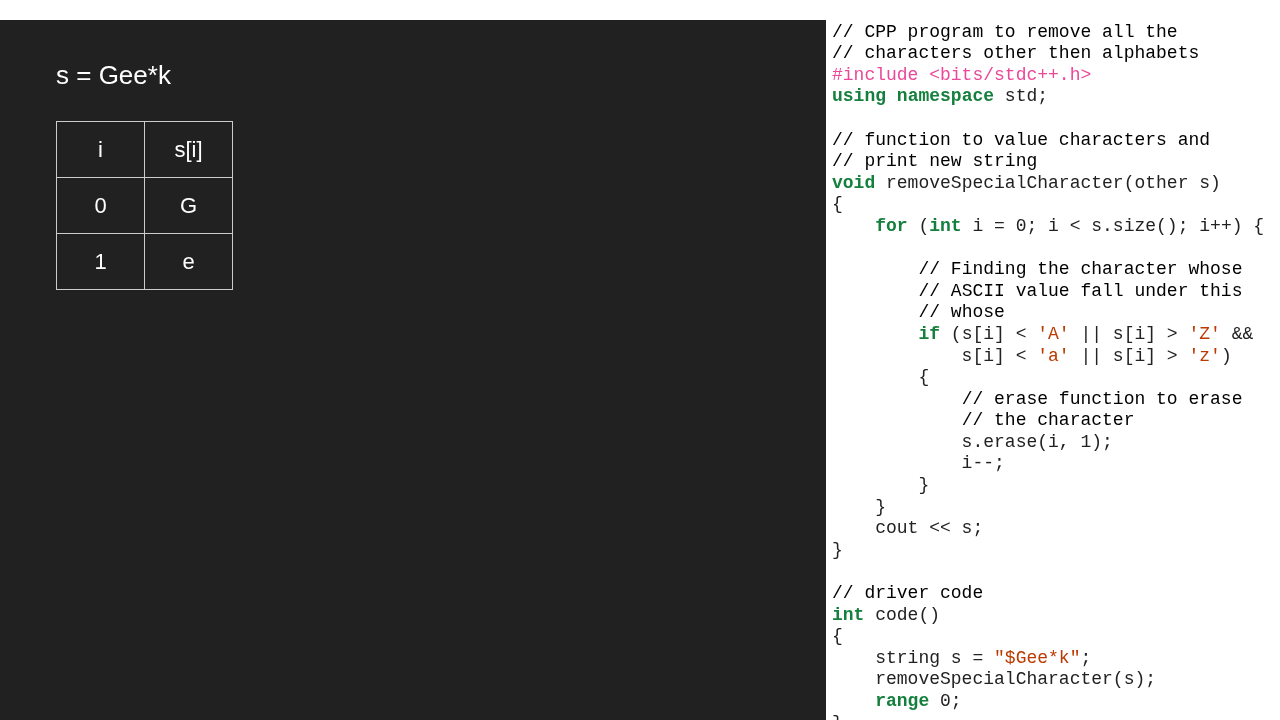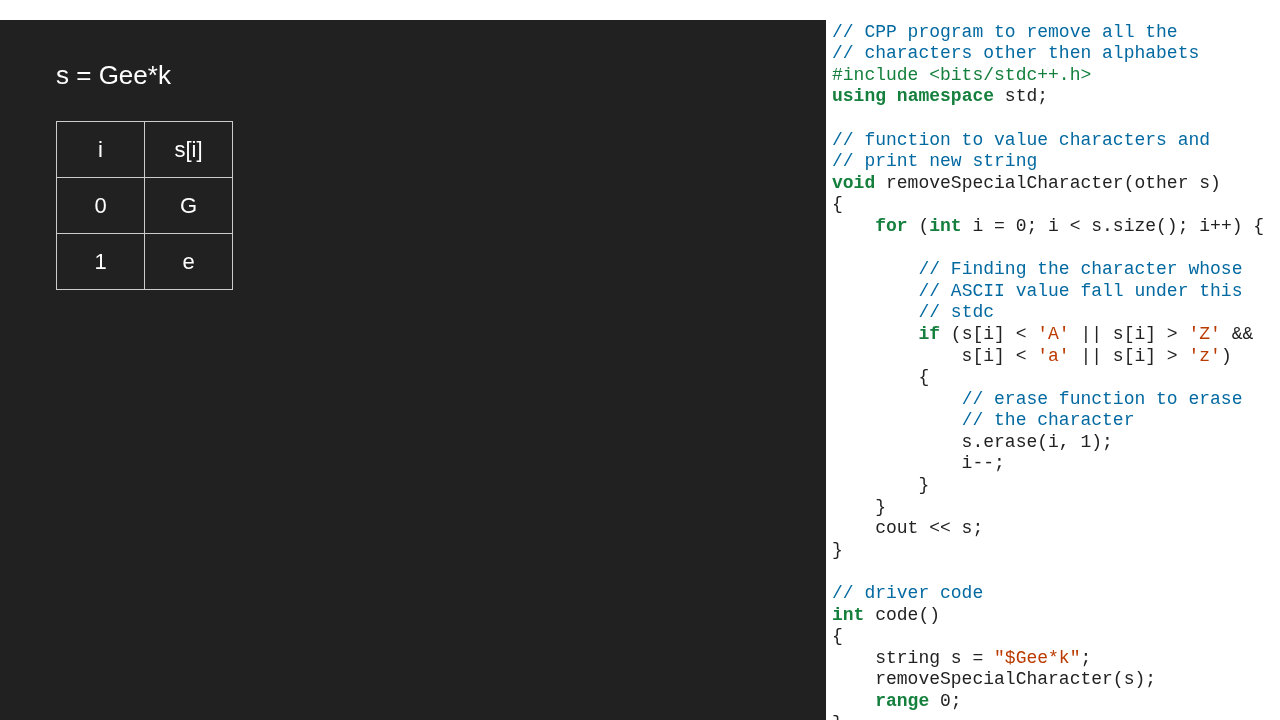--- a/index.html
+++ b/index.html
@@ -40,22 +40,22 @@
     background: #ffffff;
     font-family: "Consolas", "Courier New", monospace;
     font-size: 18px;
     line-height: 21.6px;
     white-space: pre;
     overflow: hidden;
     color: #222;
   }
   .code { padding: 0 0 0 6px; }
   .kw { color: #15803d; font-weight: 700; }
-  .cm { color: #0369a1; }
-  .pp { color: #15803d; }
+  .cm { color: #000000; }
+  .pp { color: #ec4899; }
   .str { color: #bb3a00; }
 </style>
 </head>
 <body>
 
 <div class="left-panel">
   <div class="expr">s = Gee*k</div>
   <table class="trace">
     <tbody>
         <tr>
@@ -81,21 +81,21 @@
 <span class="kw">using</span> <span class="kw">namespace</span><span> std;</span>
 
 <span class="cm">// function to value characters and</span>
 <span class="cm">// print new string</span>
 <span class="kw">void</span><span> removeSpecialCharacter(other s)</span>
 <span>{</span>
     <span class="kw">for</span><span> (</span><span class="kw">int</span><span> i = 0; i &lt; s.size(); i++) {</span>
 
         <span class="cm">// Finding the character whose</span>
         <span class="cm">// ASCII value fall under this</span>
-        <span class="cm">// stdc</span>
+        <span class="cm">// whose</span>
         <span class="kw">if</span><span> (s[i] &lt; </span><span class="str">'A'</span><span> || s[i] &gt; </span><span class="str">'Z'</span><span> &amp;&amp;</span>
 <span>            s[i] &lt; </span><span class="str">'a'</span><span> || s[i] &gt; </span><span class="str">'z'</span><span>)</span>
 <span>        {</span>
             <span class="cm">// erase function to erase</span>
             <span class="cm">// the character</span>
 <span>            s.erase(i, 1);</span>
 <span>            i--;</span>
 <span>        }</span>
 <span>    }</span>
 <span>    cout &lt;&lt; s;</span>

